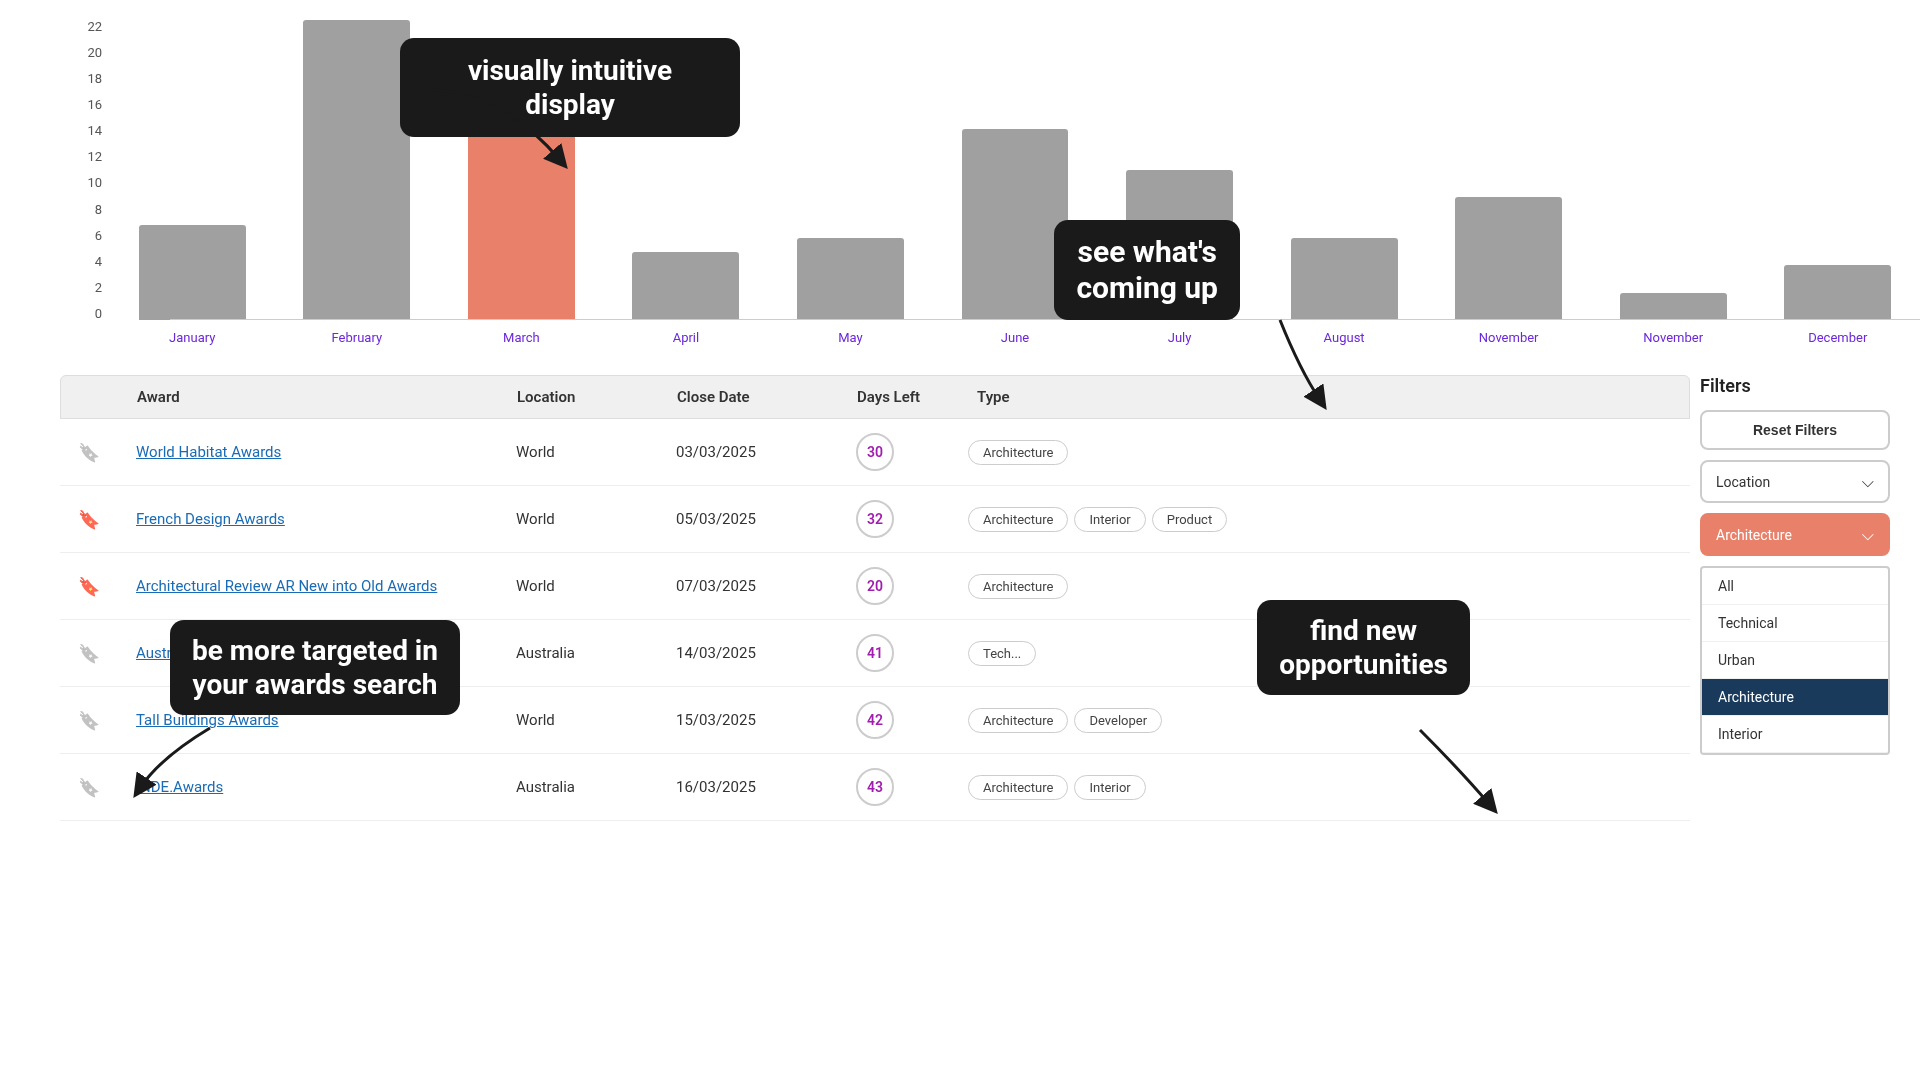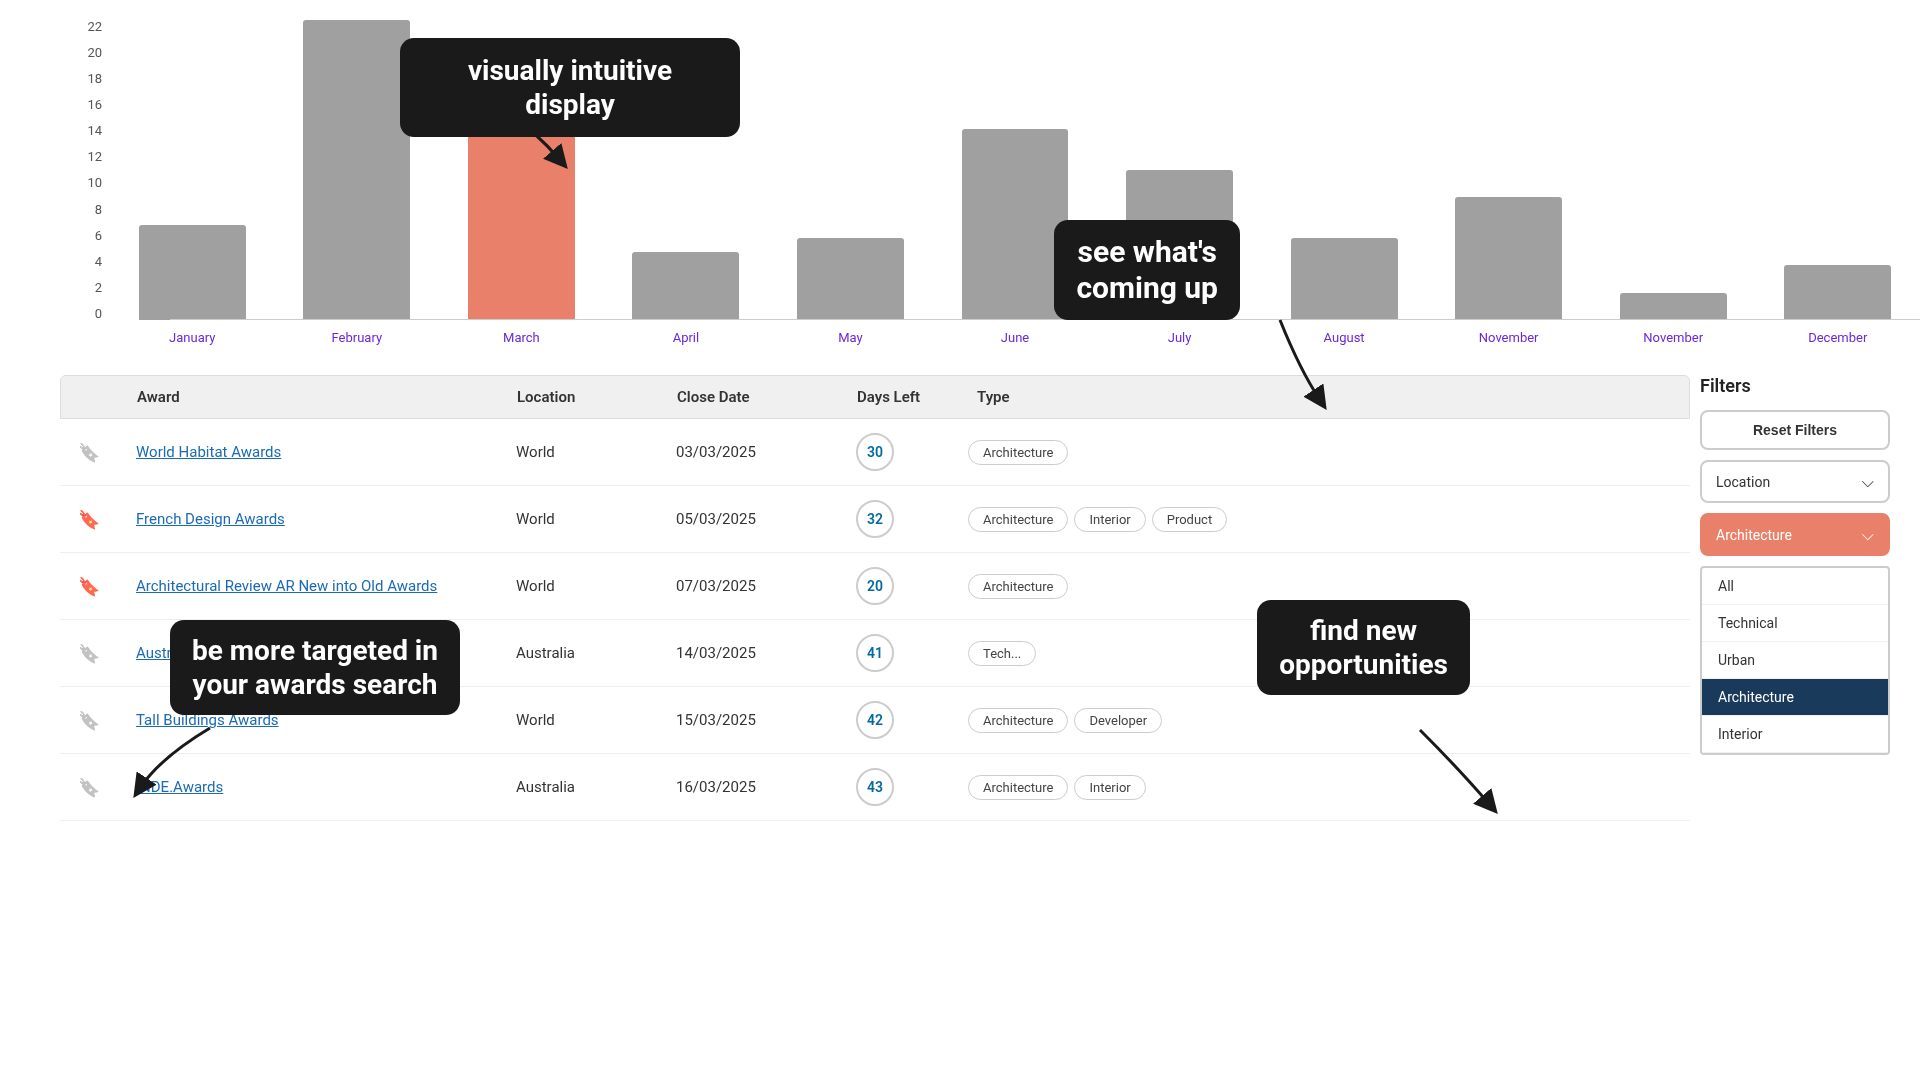--- a/index.html
+++ b/index.html
@@ -150,21 +150,21 @@
     .days-badge {
       display: inline-flex;
       align-items: center;
       justify-content: center;
       width: 38px;
       height: 38px;
       border-radius: 50%;
       border: 2px solid #ccc;
       font-size: 14px;
       font-weight: 600;
-      color: #0369a1;
+      color: #a21caf;
       margin: 0 16px;
     }
 
     .tags-cell {
       display: flex;
       flex-wrap: wrap;
       gap: 6px;
       padding: 0 8px;
     }
 

